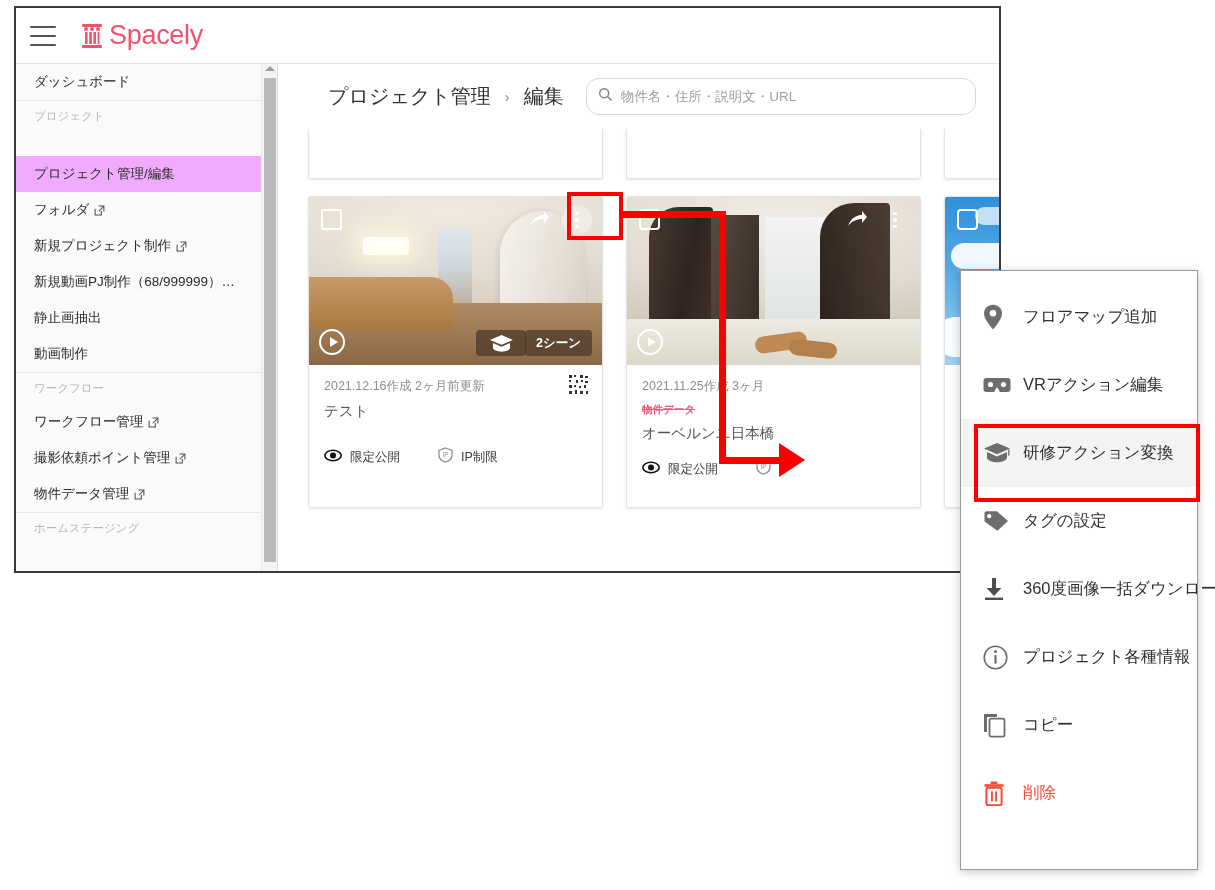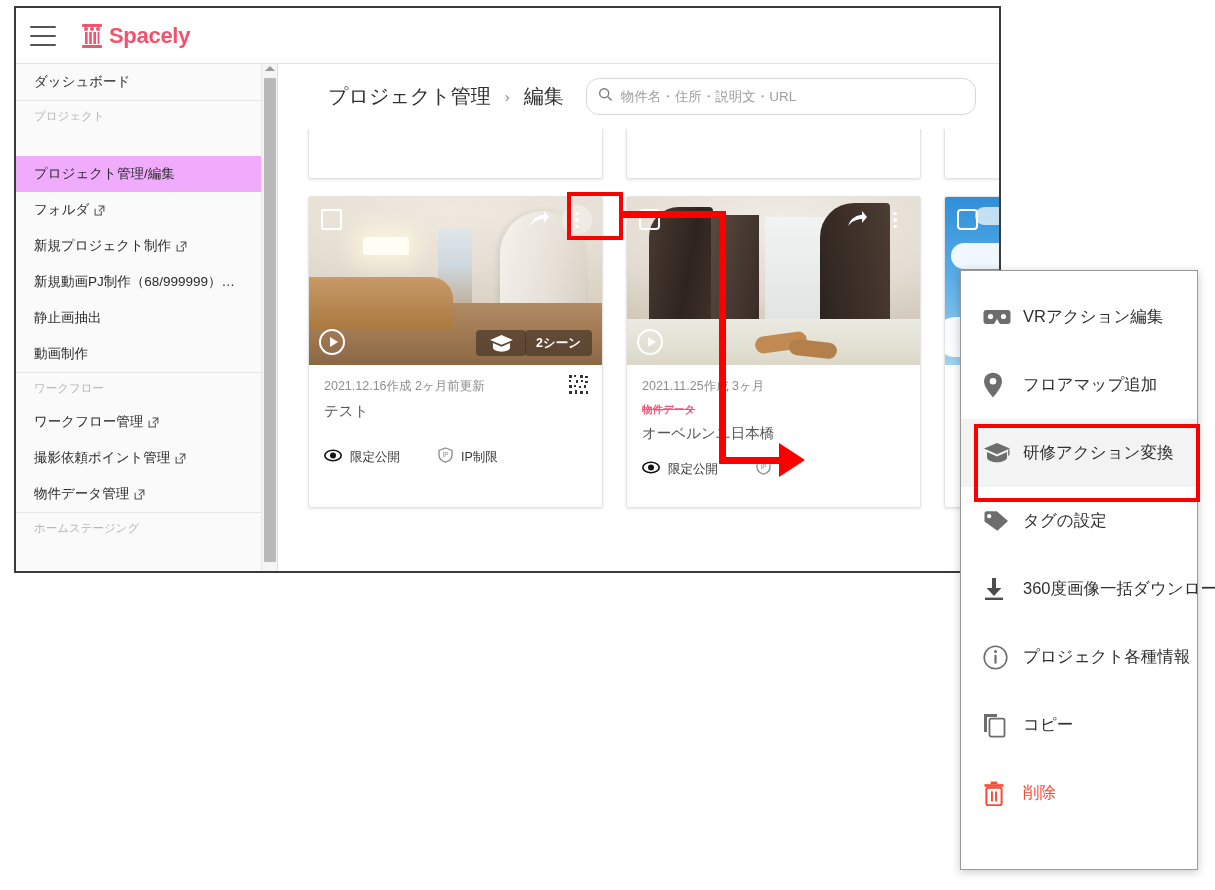--- a/index.html
+++ b/index.html
@@ -28,21 +28,21 @@
   }
   .hamburger {
     margin-left: 14px; width: 26px; height: 20px;
     display: flex; flex-direction: column; justify-content: space-between;
     cursor: pointer;
   }
   .hamburger span { display: block; height: 2px; background: #555; border-radius: 1px; }
   .brand { display: flex; align-items: center; margin-left: 24px; }
   .brand-mark { width: 24px; height: 26px; margin-right: 5px; }
   .brand-text {
-    font-size: 22px; font-weight: bold; color: #f4526c;
+    font-size: 27px; font-weight: normal; color: #f4526c;
     letter-spacing: -0.3px;
   }
 
   
   .sidebar {
     position: absolute; left: 0; top: 56px; bottom: 0; width: 262px;
     background: #fafafa; border-right: 1px solid #ddd;
     overflow: hidden;
   }
   .sb-scroll { position: absolute; inset: 0 16px 0 0; }
@@ -563,37 +563,37 @@
           </div>
         </div>
 
       </div>
     </div>
   </div>
 
   <div class="ctxmenu" id="ctxmenu">
       <div class="mi">
         <span class="ic">
+          <svg width="20" height="26" viewBox="0 0 20 26">
+            <path d="M10 0.8 C4.9 0.8 1 4.7 1 9.6 C1 16 10 25.4 10 25.4 C10 25.4 19 16 19 9.6 C19 4.7 15.1 0.8 10 0.8 Z" fill="#6d6d6d"></path>
+            <circle cx="10" cy="9.3" r="3.3" fill="#fff"></circle>
+          </svg>
+        </span>
+        <span class="tx">フロアマップ追加</span>
+      </div>
+      <div class="mi">
+        <span class="ic">
           <svg width="28" height="20" viewBox="0 0 28 20">
             <rect x="0.5" y="3" width="27" height="14" rx="3" fill="#6d6d6d"></rect>
             <path d="M11 17 L14 12 L17 17 Z" fill="#fff"></path>
             <circle cx="7.5" cy="9.5" r="2.6" fill="#fff"></circle>
             <circle cx="20.5" cy="9.5" r="2.6" fill="#fff"></circle>
           </svg>
         </span>
         <span class="tx">VRアクション編集</span>
-      </div>
-      <div class="mi">
-        <span class="ic">
-          <svg width="20" height="26" viewBox="0 0 20 26">
-            <path d="M10 0.8 C4.9 0.8 1 4.7 1 9.6 C1 16 10 25.4 10 25.4 C10 25.4 19 16 19 9.6 C19 4.7 15.1 0.8 10 0.8 Z" fill="#6d6d6d"></path>
-            <circle cx="10" cy="9.3" r="3.3" fill="#fff"></circle>
-          </svg>
-        </span>
-        <span class="tx">フロアマップ追加</span>
       </div>
       <div class="mi hi">
         <span class="ic">
           <svg width="28" height="22" viewBox="0 0 28 22">
             <path d="M14 1 L27 6.6 L14 12.2 L1 6.6 Z" fill="#6d6d6d"></path>
             <path d="M4 10 L4 15.4 C4 18.2 9.4 20.2 14 20.2 C18.6 20.2 24 18.2 24 15.4 L24 10 L14 14.4 Z" fill="#6d6d6d"></path>
             <path d="M25.8 7.4 L25.8 13.6" stroke="#6d6d6d" stroke-width="1.4" fill="none"></path>
           </svg>
         </span>
         <span class="tx">研修アクション変換</span>

